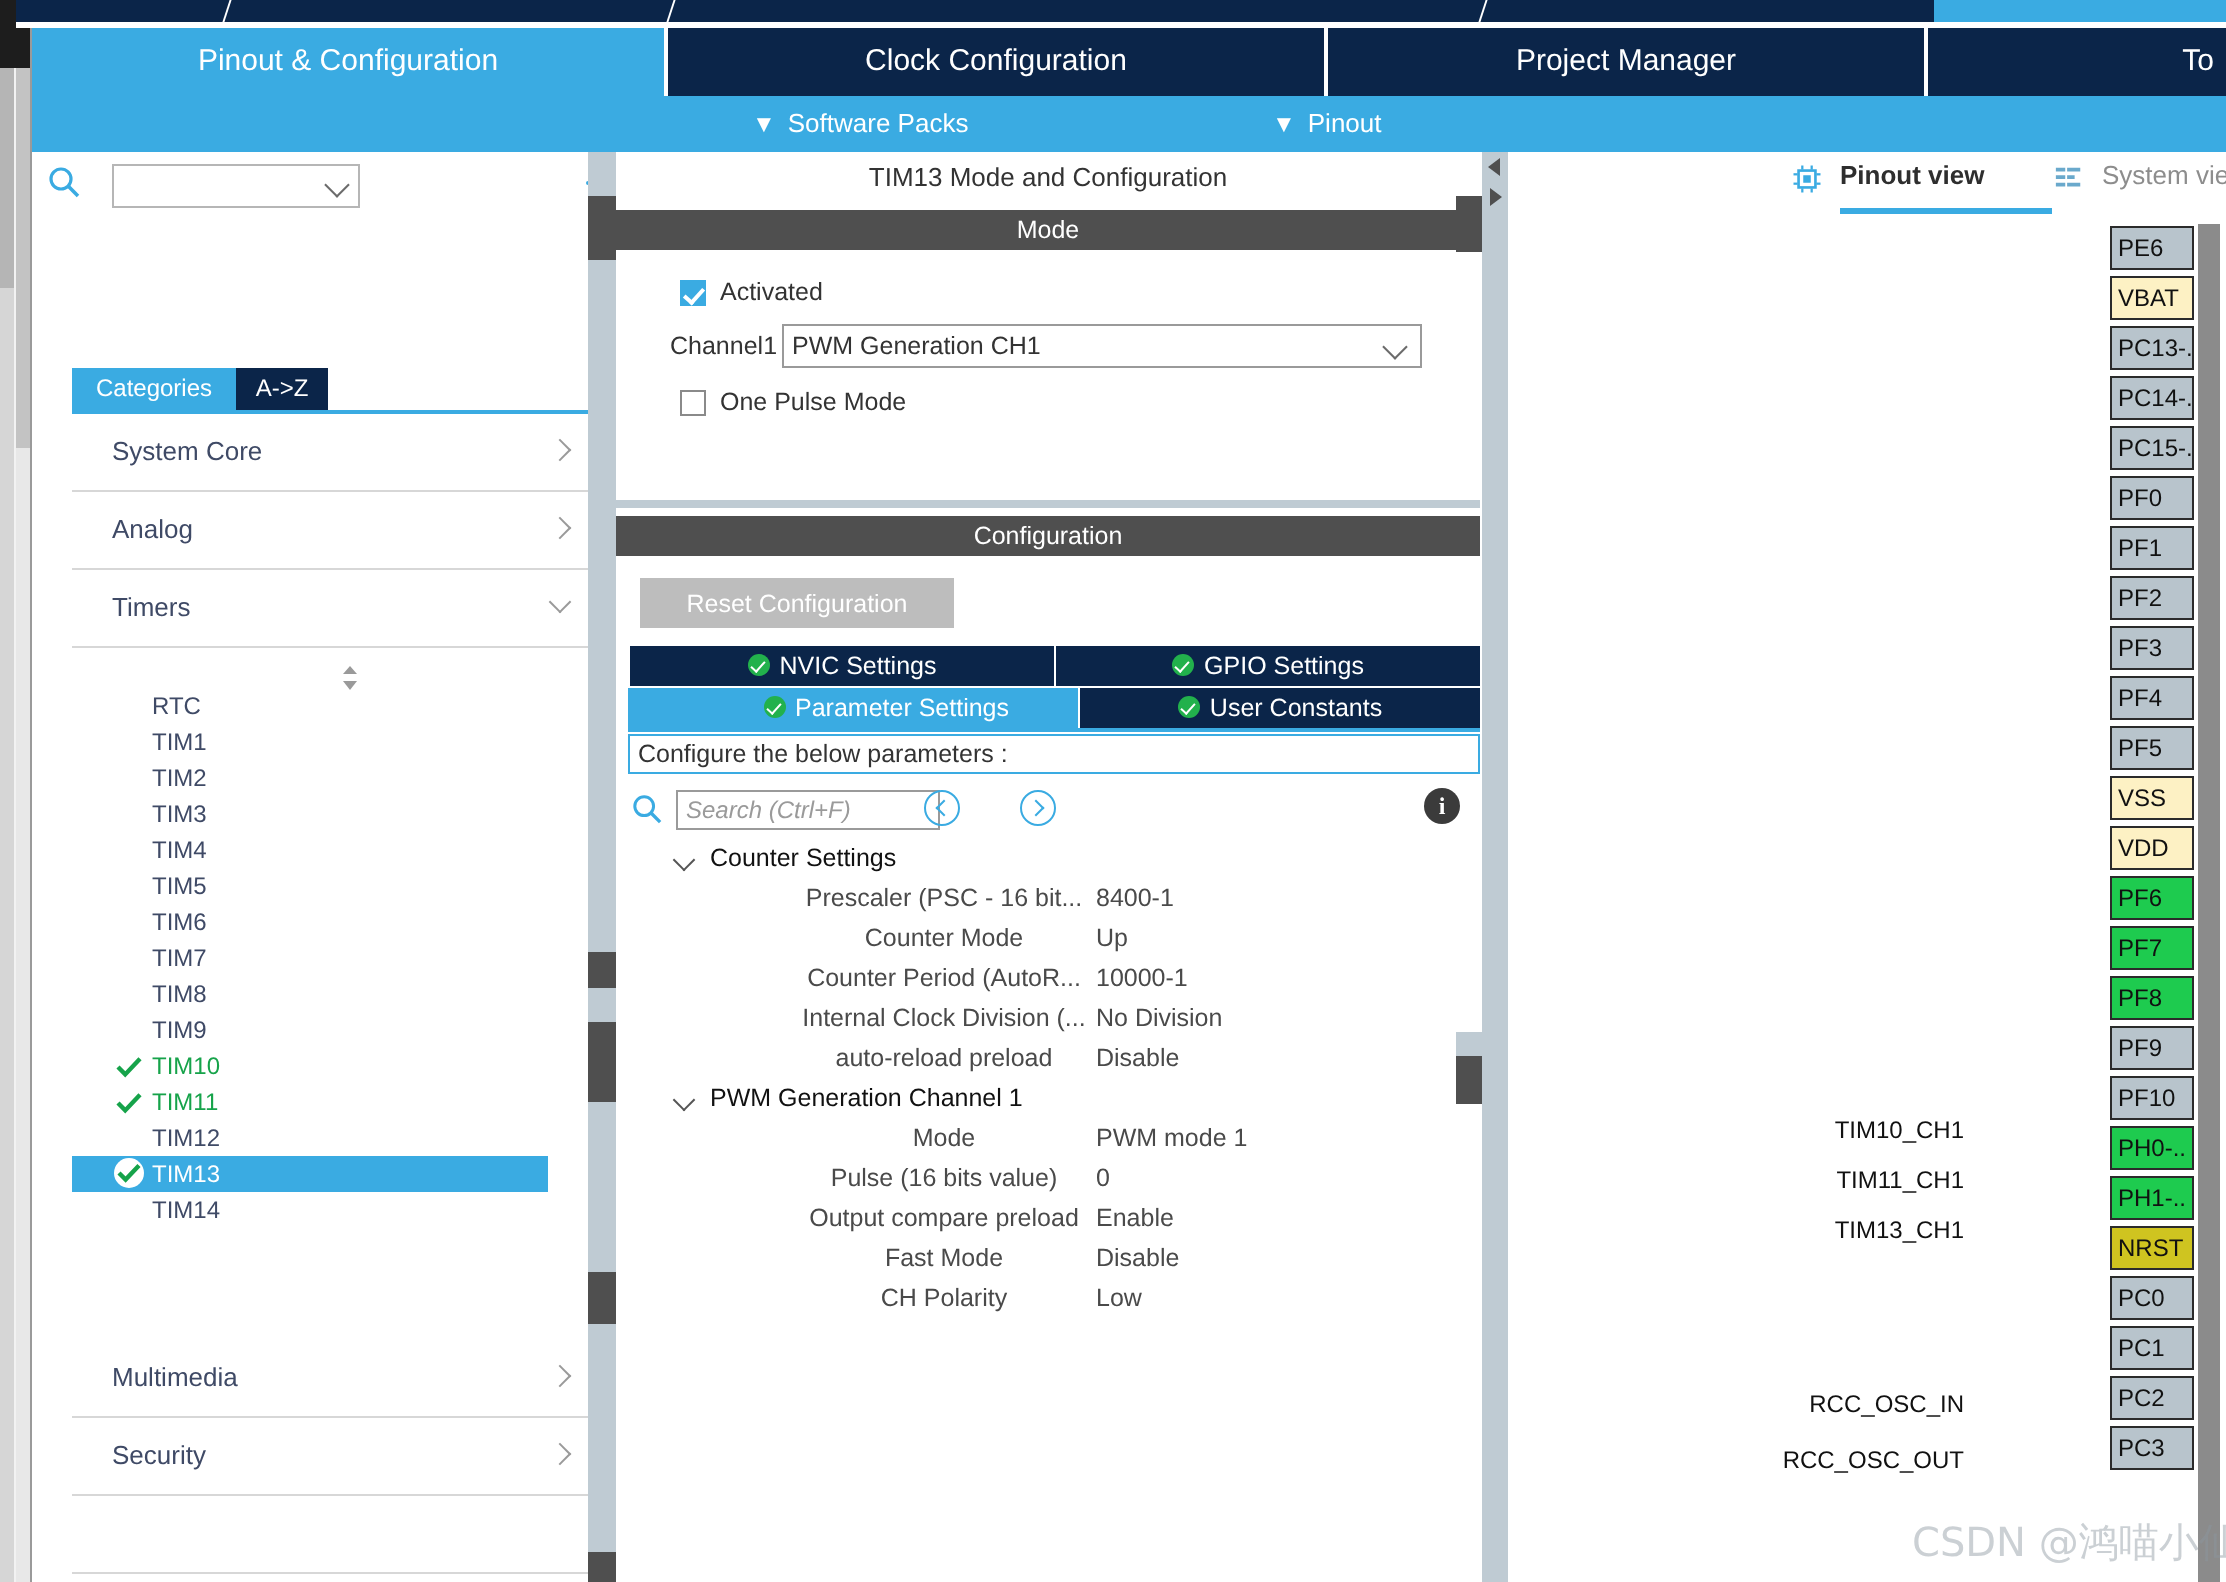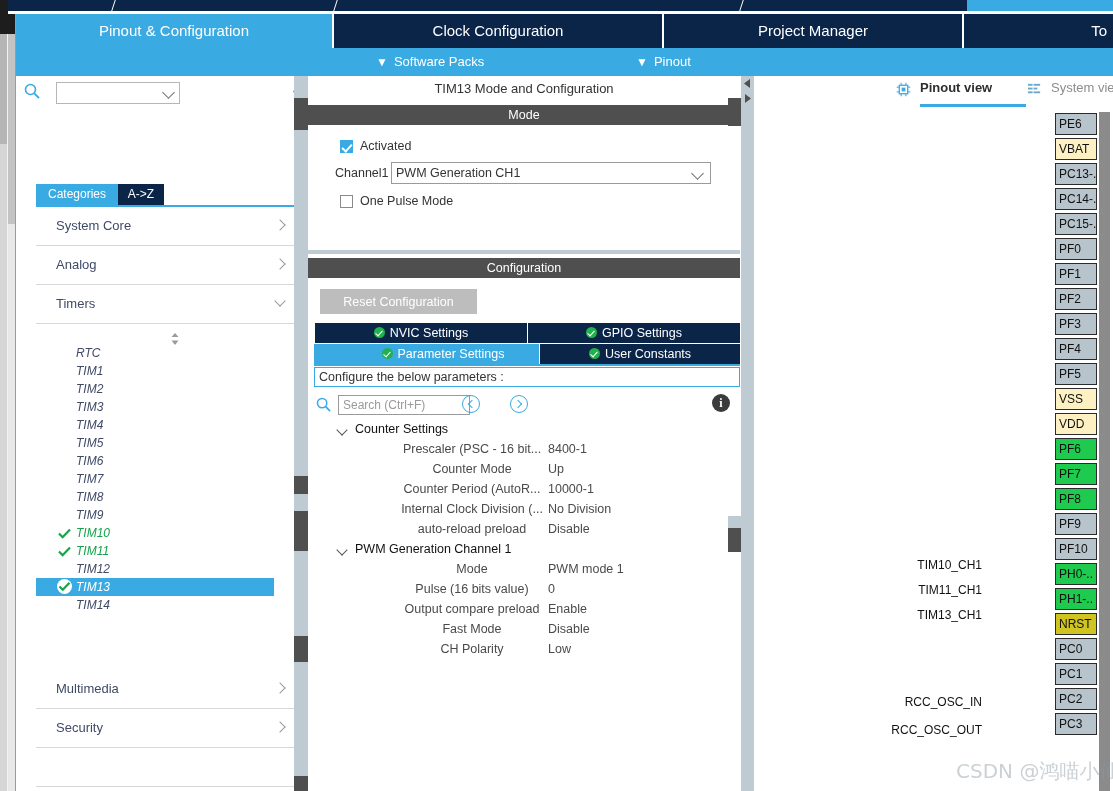--- a/index.html
+++ b/index.html
@@ -106,21 +106,21 @@
     transform: rotate(45deg);
   }
   .cat-row .arrow.down { transform: rotate(135deg); top: 12px; }
 
   .scroll-handle {
     position: absolute; left: 152px; top: 256px; width: 14px; height: 14px;
   }
   .tim-list { position: absolute; left: 20px; top: 268px; width: 258px; }
   .tim-item {
     position: relative; height: 18px; line-height: 18px; font-size: 12px;
-    color: #3f4a66; padding-left: 40px; font-style: italic;
+    color: #3f4a66; padding-left: 40px;
   }
   .tim-item.on { color: #16a34a; }
   .tim-item.sel { background: #3aabe2; color: #ffffff; width: 238px; }
   .tim-item .chk {
     position: absolute; left: 22px; top: 3px; width: 13px; height: 13px;
   }
   .tim-item .chkcircle {
     position: absolute; left: 21px; top: 1px; width: 15px; height: 15px;
     border-radius: 50%; background: #ffffff;
   }
@@ -198,21 +198,21 @@
 
   .cfg-note {
     position: absolute; left: 6px; top: 367px; width: 426px; height: 20px;
     border: 1px solid #3aabe2; font-size: 12.5px; color: #333;
     line-height: 19px; padding-left: 4px; background: #fff;
   }
   .srch-row { position: absolute; left: 6px; top: 392px; width: 426px; height: 28px; }
   .srch-input {
     position: absolute; left: 24px; top: 3px; width: 132px; height: 20px;
     border: 1px solid #9a9a9a; background: #fff;
-    font-size: 12px; color: #9a9a9a;
+    font-size: 12px; font-style: italic; color: #9a9a9a;
     line-height: 19px; padding-left: 4px;
   }
   .circ-btn {
     position: absolute; top: 3px; width: 18px; height: 18px;
     border: 1.4px solid #3aabe2; border-radius: 50%;
   }
   .circ-btn .ch {
     position: absolute; left: 6px; top: 4.5px; width: 6px; height: 6px;
     border-left: 1.6px solid #3aabe2; border-bottom: 1.6px solid #3aabe2;
     transform: rotate(45deg);

